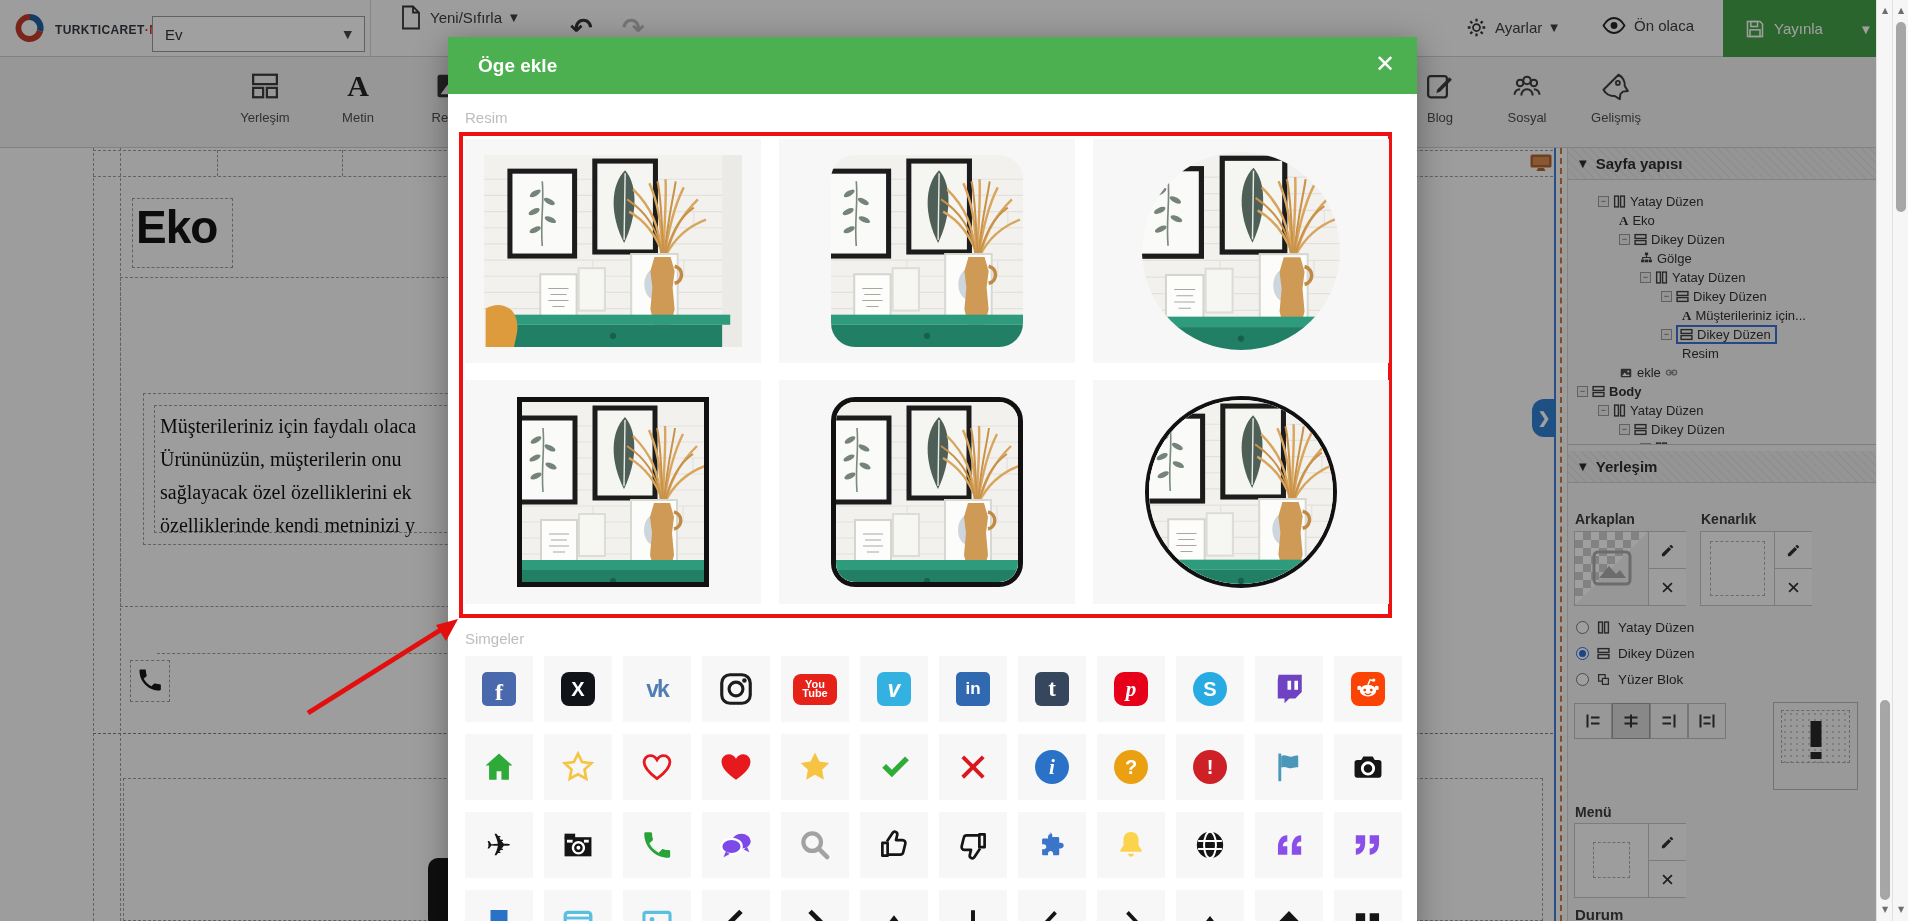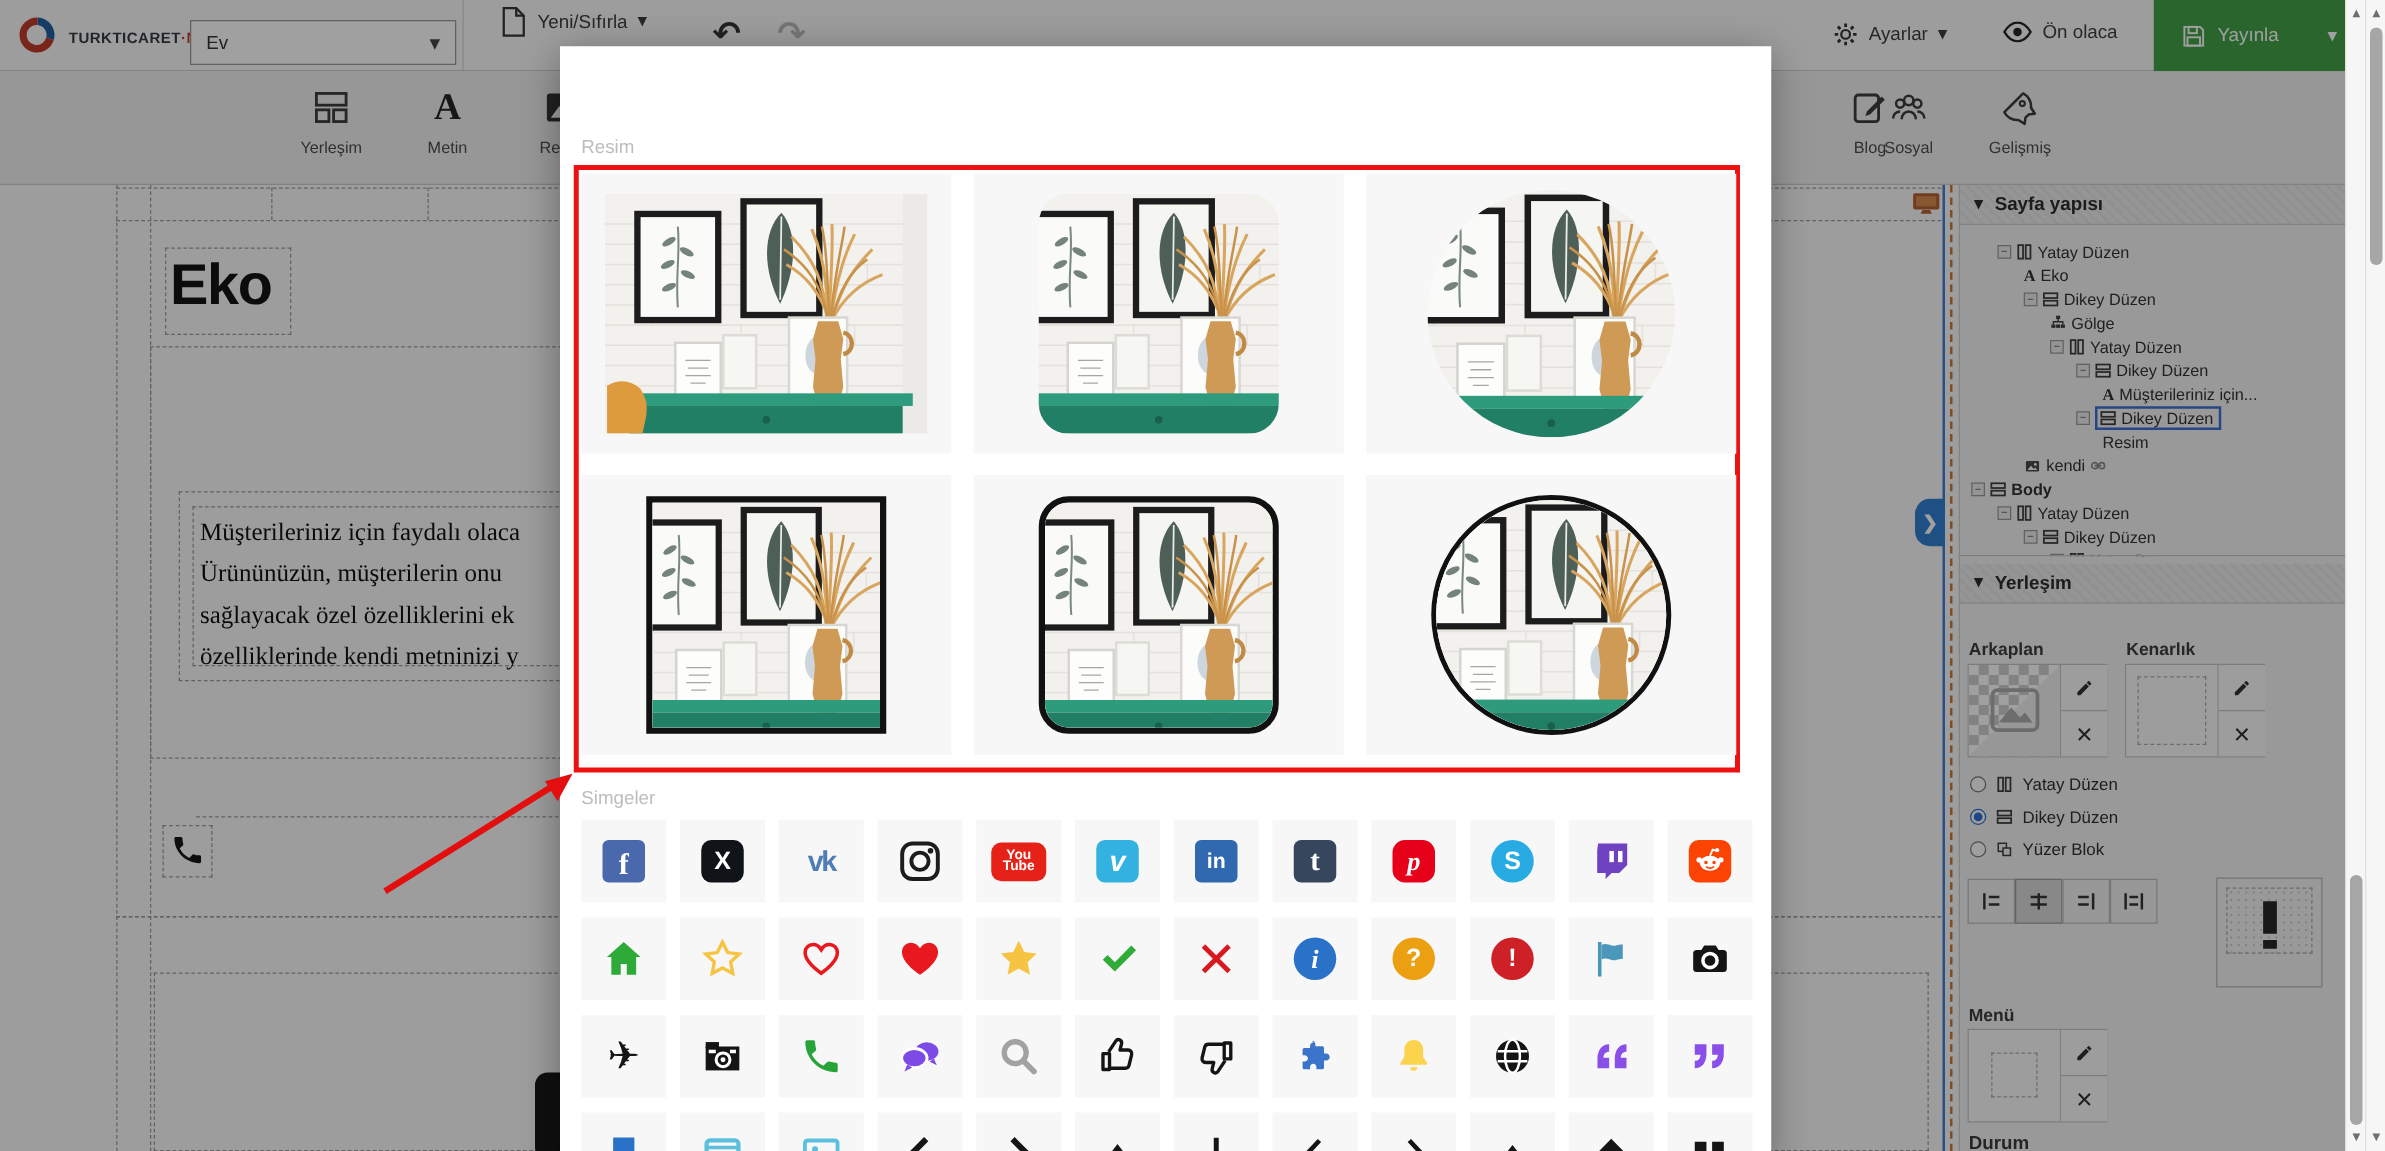--- a/index.html
+++ b/index.html
@@ -226,21 +226,21 @@
         <div class="tool" style="left: 404px;">
           <span>
             <svg width="30" height="30" viewBox="0 0 24 24">
               <rect x="2" y="3" width="20" height="18" rx="2" fill="#333"></rect>
               <circle cx="16" cy="8.5" r="2.2" fill="#fff"></circle>
               <path d="M4.5 18.5 10 11l5 6 2.5-2.5 2 4z" fill="#fff"></path>
             </svg>
           </span>
           <span class="lbl">Resim</span>
         </div>
-        <div class="tool" style="left: 1450px; justify-content: flex-end;">
+        <div class="tool" style="left: 1394px; justify-content: flex-end;">
           <span>
             <svg width="30" height="30" viewBox="0 0 24 24">
               <rect x="2.5" y="4" width="15" height="17" rx="2" fill="none" stroke="#3a3a3a" stroke-width="1.8"></rect>
               <path d="M10 14.5 19.5 5l2 2L12 16.5l-3 1z" fill="#3a3a3a"></path>
             </svg>
           </span>
           <span class="lbl">Blog</span>
         </div>
         <div class="tool" style="left: 1481px;">
           <span>
@@ -382,21 +382,21 @@
             <span class="tlabel">Resim</span>
           </div>
           <div class="trow" style="top: 179px; left: 51px;">
             <span class="ticon">
               <svg width="14" height="12" viewBox="0 0 24 24">
                 <rect x="1.5" y="3.5" width="21" height="17" rx="2" fill="#4a4a4a"></rect>
                 <circle cx="16.5" cy="9" r="2.2" fill="#fff"></circle>
                 <path d="M4 18 9.5 11l4.5 5.5L16.5 14l3 4z" fill="#fff"></path>
               </svg>
             </span>
-            <span class="tlabel">kendi</span>
+            <span class="tlabel">ekle</span>
             <span class="ticon">
               <svg width="13" height="13" viewBox="0 0 24 24">
                 <circle cx="7" cy="12" r="4.5" fill="none" stroke="#8a8a8a" stroke-width="2.4"></circle>
                 <circle cx="17" cy="12" r="4.5" fill="none" stroke="#8a8a8a" stroke-width="2.4"></circle>
                 <path d="M7 12h10" stroke="#8a8a8a" stroke-width="2.4"></path>
               </svg>
             </span>
           </div>
           <div class="trow" style="top: 198px; left: 9px;">
             <span class="minusbox">−</span>
@@ -579,20 +579,24 @@
       <div class="arr" style="top:905px">▼</div>
     <div class="thumb" style="top:700px;height:200px"></div>
   </div>
   <div class="sbar" style="left:1892px">
     <div class="arr" style="top:6px">▲</div>
       <div class="arr" style="top:905px">▼</div>
     <div class="thumb" style="top:22px;height:190px"></div>
   </div>
 
   <div id="modal">
+    <div id="modal-header">
+      <span id="modal-title">Öge ekle</span>
+      <span id="modal-close">✕</span>
+    </div>
     <div class="modal-seclabel" style="left:17px;top:72px">Resim</div>
     <div id="red-rect"></div>
     <div id="img-grid">
         <div class="imgtile" style="left: 17px; top: 102px;">
           <div class="photo-wrap" style="width: 258px; height: 192px; border-radius: 0px; border: none;">
             <svg width="258" height="192" viewBox="0 0 260 190" preserveAspectRatio="xMidYMid slice">
               <use href="#ph"></use>
             </svg>
           </div>
         </div>

